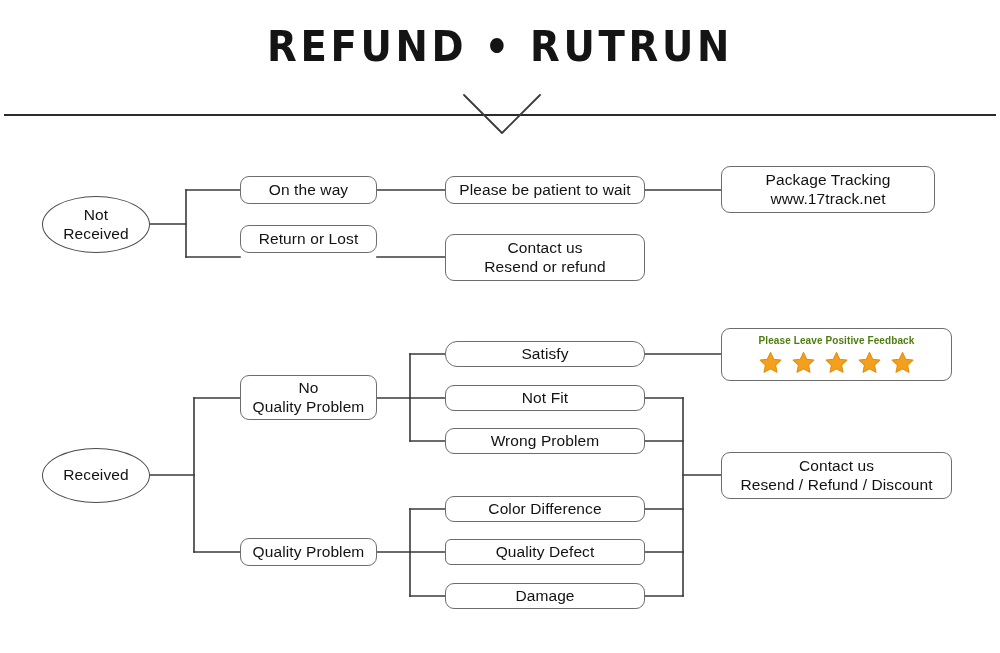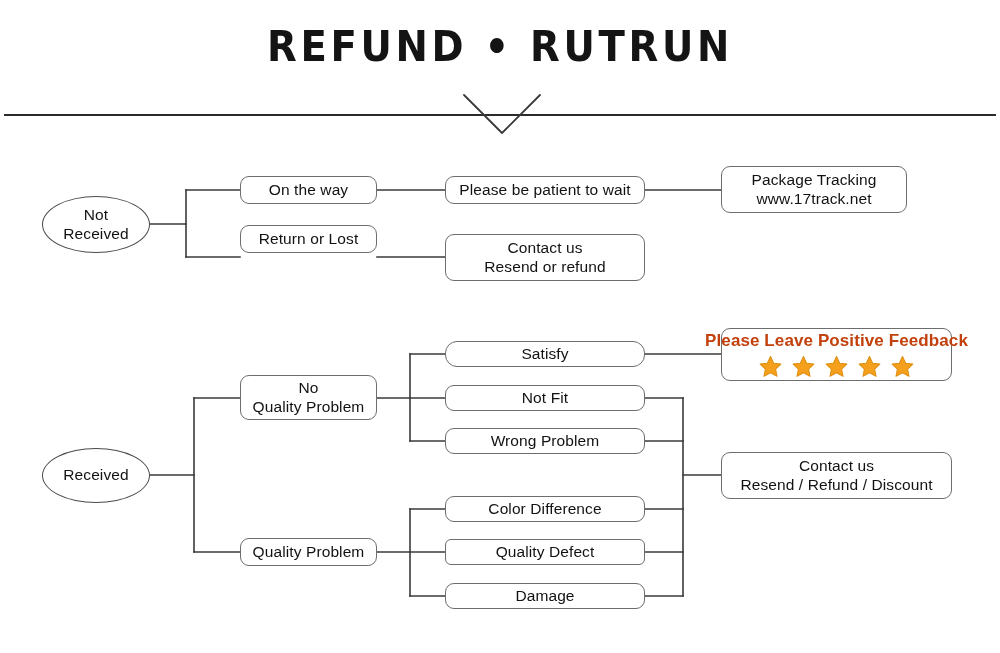--- a/index.html
+++ b/index.html
@@ -88,23 +88,23 @@
   
   .feedback-inner {
     display: flex;
     flex-direction: column;
     align-items: center;
     justify-content: center;
     gap: 2px;
     width: 100%;
   }
   .feedback-caption {
-    font-size: 17px;
+    font-size: 10px;
     font-weight: 700;
-    color: #c2410c;
+    color: #4d7c0f;
     letter-spacing: 0.1px;
     white-space: nowrap;
   }
   .stars {
     display: flex;
     align-items: center;
     justify-content: center;
     gap: 10px;
     margin-top: 1px;
   }
@@ -182,21 +182,21 @@
   </div>
 
   <div class="node box" style="left:240px; top:176px; width:137px; height:28px;">
     <span>On the way</span>
   </div>
 
   <div class="node box" style="left:445px; top:176px; width:200px; height:28px;">
     <span>Please be patient to wait</span>
   </div>
 
-  <div class="node box" style="left:721px; top:166px; width:186px; height:47px;">
+  <div class="node box" style="left:721px; top:166px; width:214px; height:47px;">
     <span>
       <span>Package Tracking</span><br>
       <span class="line2">www.17track.net</span>
     </span>
   </div>
 
   <div class="node box" style="left:240px; top:225px; width:137px; height:28px;">
     <span>Return or Lost</span>
   </div>
 

